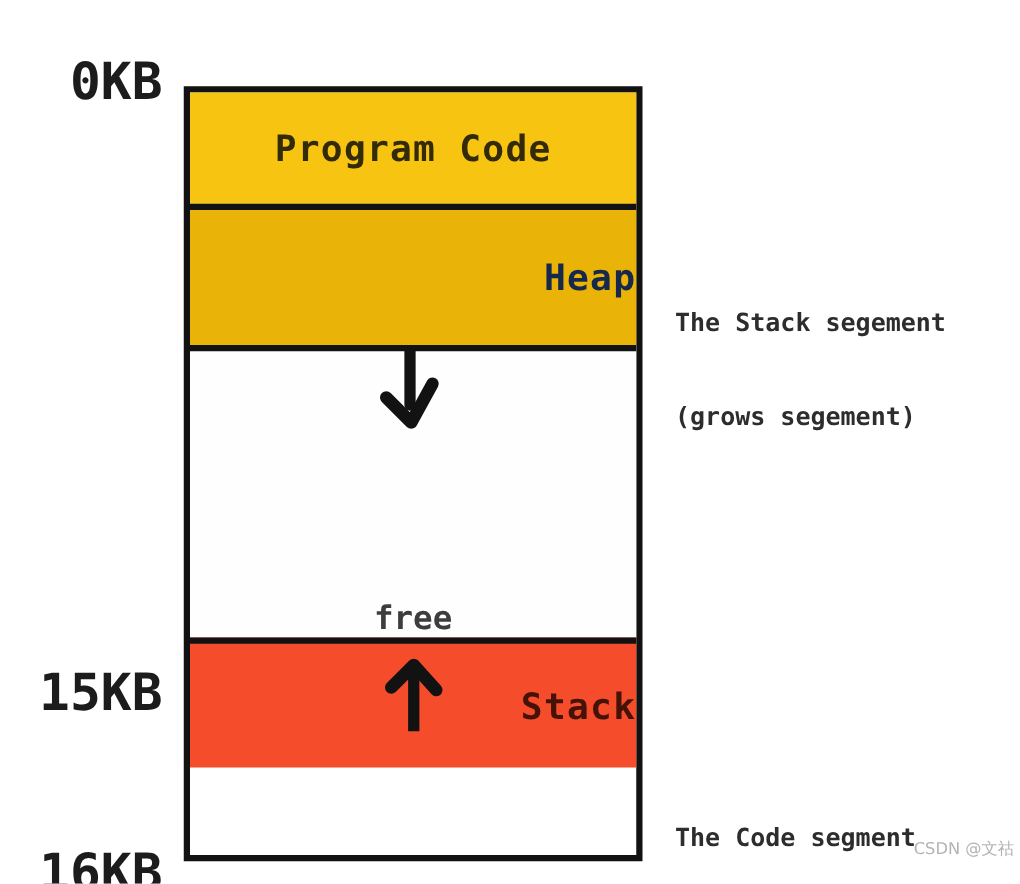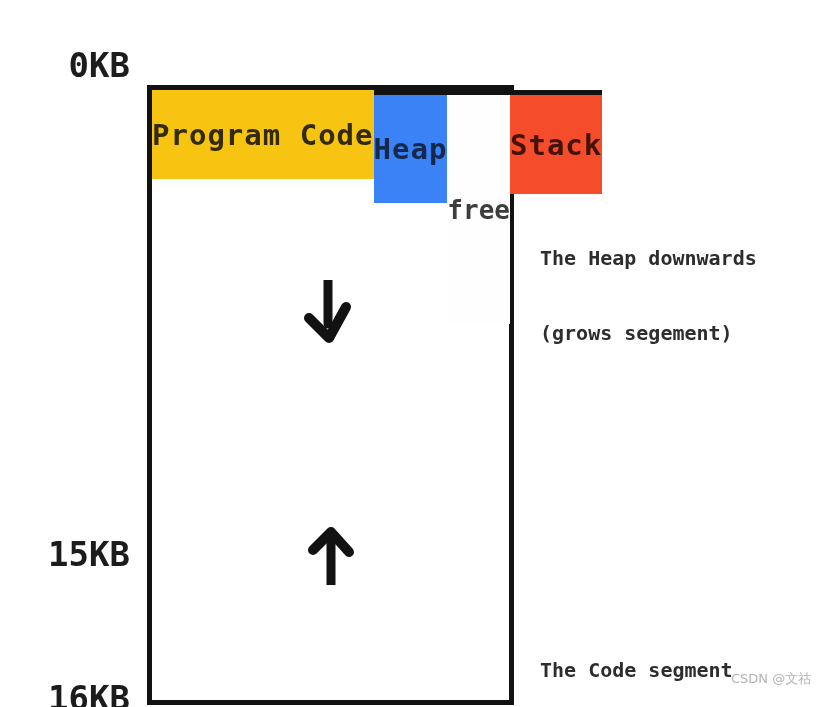--- a/index.html
+++ b/index.html
@@ -9,55 +9,55 @@
     height: 707px;
     background: #ffffff;
     overflow: hidden;
     font-family: "DejaVu Sans Mono", monospace;
   }
 
   
   .membox {
     position: absolute;
     left: 147px;
-    top: 85px;
+    top: 69px;
     width: 367px;
     height: 620px;
     border: 5px solid var(--border, #121212);
     box-sizing: border-box;
     display: flex;
-    flex-direction: row;
+    flex-direction: column;
     background: #ffffff;
   }
   .segment {
     box-sizing: border-box;
     display: flex;
     align-items: center;
     justify-content: center;
   }
   .segment + .segment { border-top: 5px solid var(--border, #121212); }
   .seg-label {
     font-size: 29px;
     font-weight: bold;
     letter-spacing: 1px;
     white-space: nowrap;
   }
   .segment.free .seg-label { font-size: 26px; font-weight: bold; letter-spacing: 0; }
   .seg-program { height: 89px; }
   .seg-heap    { height: 113px; }
-  .seg-free    { height: 234px; }
+  .seg-free    { height: 234px; align-items: flex-end; }
   .seg-stack   { height: 104px; justify-content: flex-end; }
 
   
   .addr {
     position: absolute;
     left: 0;
     width: 130px;
     text-align: right;
-    font-size: 34px;
+    font-size: 41px;
     font-weight: bold;
     line-height: 30px;
     color: #1c1c1c;
     white-space: nowrap;
   }
   .addr-0  { top: 50px; }
   .addr-1  { top: 142px; }
   .addr-2  { top: 259px; }
   .addr-15 { top: 539px; }
   .addr-16 { top: 671px; margin-top: 12px; }
@@ -99,21 +99,21 @@
 <div class="canvas">
 
   <div class="addr addr-0">0KB</div>
   <div class="addr addr-15">15KB</div>
   <div class="addr addr-16">16KB</div>
 
   <div class="membox">
     <div class="segment seg-program" style="background: rgb(248, 196, 18); color: rgb(51, 43, 8);">
       <span class="seg-label">Program Code</span>
     </div>
-    <div class="segment seg-heap" style="background: #3b82f6; color: rgb(22, 41, 77);">
+    <div class="segment seg-heap" style="background: #eab308; color: rgb(22, 41, 77); justify-content: flex-end;">
       <span class="seg-label">Heap</span>
     </div>
     <div class="segment seg-free free" style="background: rgb(254, 254, 254); color: rgb(61, 61, 61);">
       <span class="seg-label">free</span>
     </div>
     <div class="segment seg-stack" style="background: rgb(245, 76, 43); color: rgb(68, 18, 7);">
       <span class="seg-label">Stack</span>
     </div>
   </div>
 
@@ -125,21 +125,21 @@
   </div>
 
   <div class="arrow arrow-up">
     <svg width="60" height="72" viewBox="0 0 60 72">
       <path d="M32 30 L32 72" fill="none" stroke="#121212" stroke-width="9" stroke-linecap="round"></path>
       <path d="M14 37 L32 19 L50 39" fill="none" stroke="#121212" stroke-width="10" stroke-linecap="round" stroke-linejoin="round"></path>
     </svg>
   </div>
 
   <div class="anno anno-2">
-    <div>The Heap downwards</div>
+    <div>The Stack segement</div>
     <div>(grows segement)</div>
   </div>
   <div class="anno anno-3">
     <div>The Code segment</div>
     
   </div>
 
   <div class="watermark">CSDN @文祜</div>
 
 </div>

